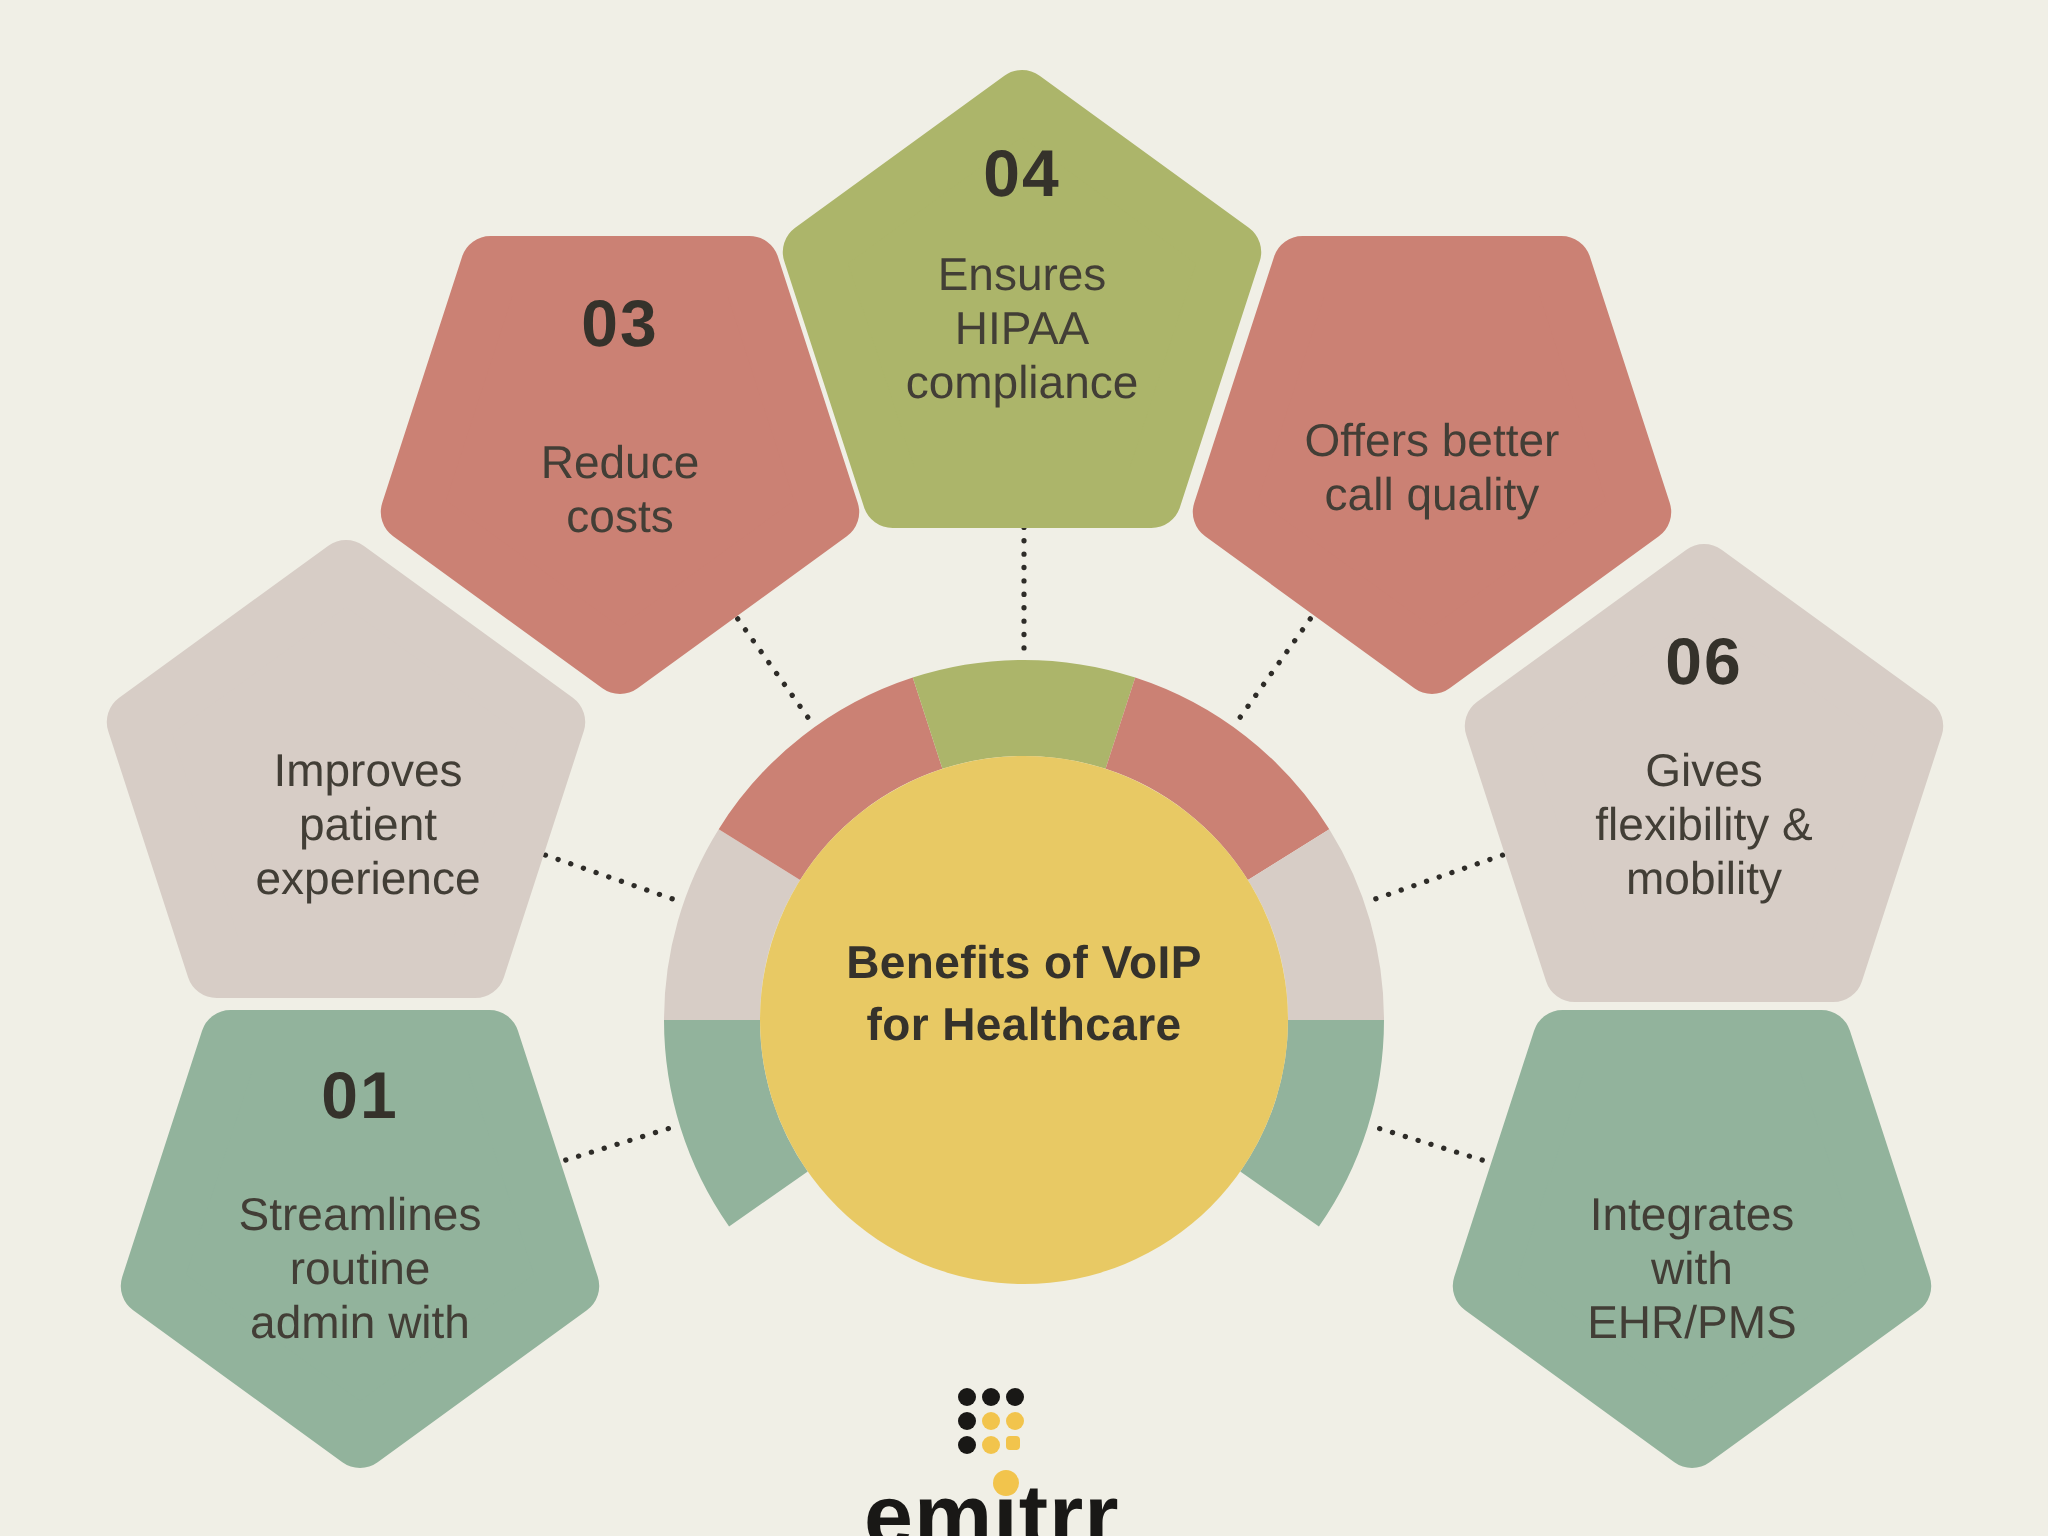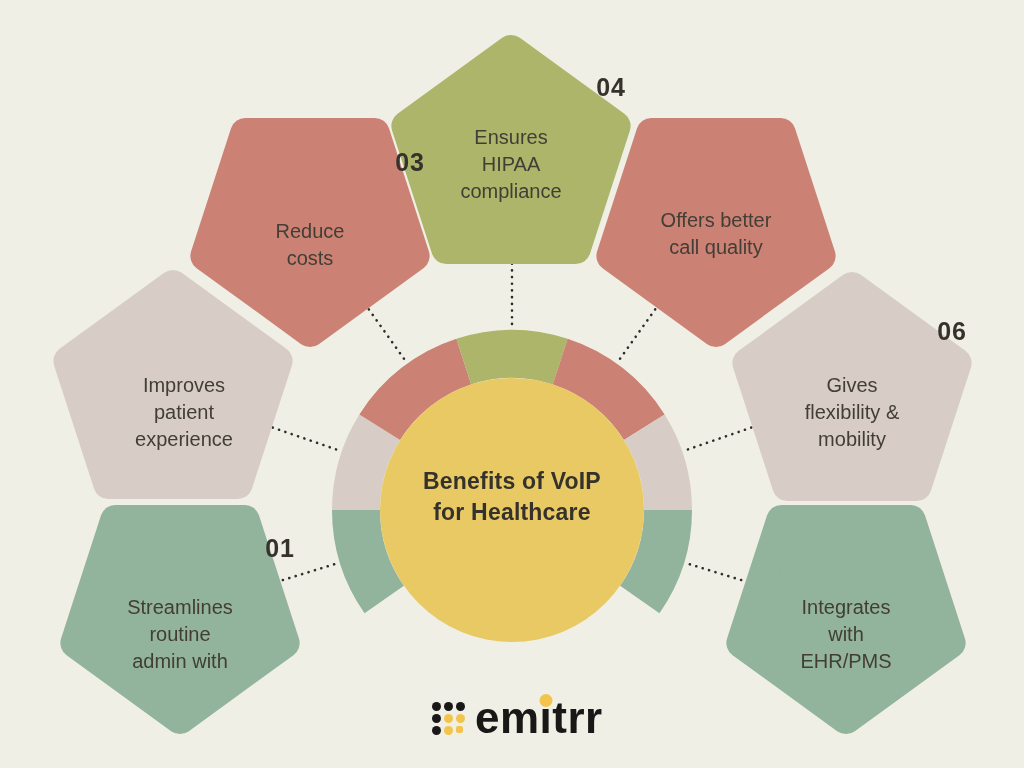--- a/index.html
+++ b/index.html
@@ -19,32 +19,32 @@
     display:flex;align-items:center;justify-content:center;
     padding-bottom:0;box-sizing:border-box;
   }
   .center-title{
     text-align:center;white-space:pre-line;
     font-size:23px;line-height:31px;font-weight:bold;
     color:var(--inkStrong,#35322b);letter-spacing:.2px;
     transform:translateY(-13px);
   }
   .num{
-    position:absolute;width:230px;text-align:right;
-    font-size:25px;line-height:30px;font-weight:bold;
+    position:absolute;width:230px;text-align:center;
+    font-size:33px;line-height:30px;font-weight:bold;
     color:var(--inkStrong,#35322b);letter-spacing:1px;
   }
   .label{
     position:absolute;width:230px;text-align:center;white-space:pre-line;
-    font-size:20px;line-height:27px;font-weight:400;
+    font-size:23px;line-height:27px;font-weight:400;
     color:var(--ink,#423e36);
   }
   .logo{
     position:absolute;left:432px;top:694px;height:48px;
-    display:flex;align-items:center;gap:10px;
+    display:flex;align-items:center;gap:10px;flex-direction:column;
   }
   .mark{
     display:grid;grid-template-columns:repeat(3,9px);grid-auto-rows:9px;
     gap:3px;width:33px;height:33px;
   }
   .mark span{border-radius:50%;display:block;width:9px;height:9px;}
   .mark .b{background:var(--logoBlack,#191816);}
   .mark .y{background:var(--logoAccent,#f2c44c);}
   .mark .ys{background:var(--logoAccent,#f2c44c);border-radius:2px;width:7px;height:7px;margin:0;}
   .wordmark{

